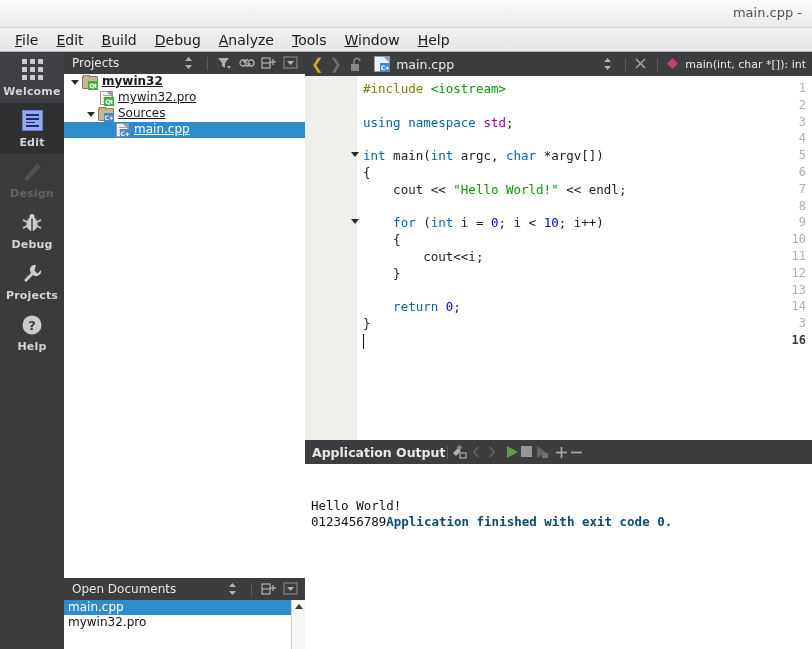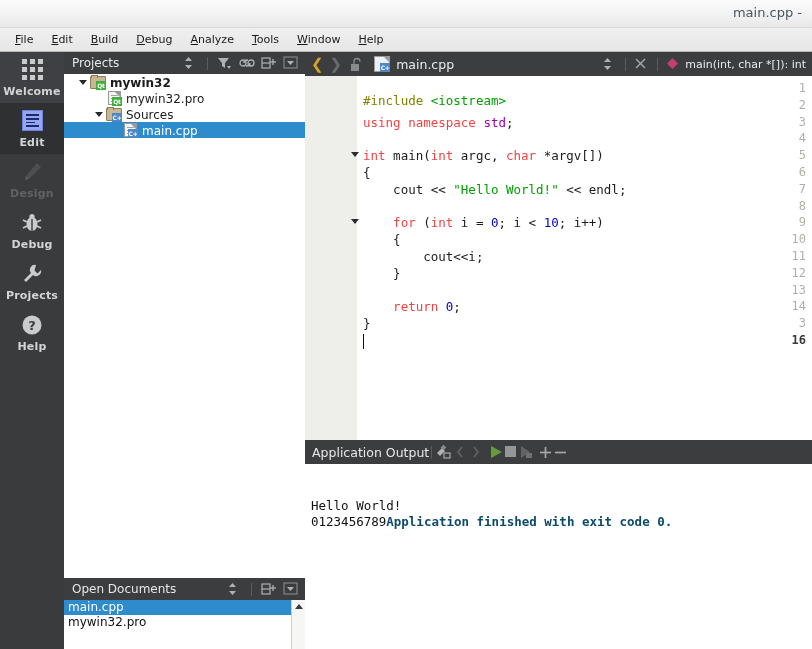--- a/index.html
+++ b/index.html
@@ -26,21 +26,21 @@
 
   
   .menubar{
     position:absolute;left:0;top:28px;width:812px;height:24px;
     background:linear-gradient(to bottom,#f0f0f0 0%,#e6e6e6 100%);
     border-bottom:1px solid #b9b9b9;
     box-sizing:border-box;
     display:flex;align-items:center;padding-left:6px;
   }
   .menubar .mi{
-    padding:2px 9px;font-size:11px;color:#1a1a1a;cursor:default;
+    padding:2px 9px;font-size:14px;color:#1a1a1a;cursor:default;
     white-space:nowrap;
   }
   .menubar .mi u{text-decoration:underline;}
 
   
   .modebar{
     position:absolute;left:0;top:52px;width:64px;height:597px;
     background:#393b3d;
   }
   .mode{
@@ -78,22 +78,22 @@
     height:22px;background:#3b3d3f;display:flex;align-items:center;
     padding:0 4px 0 8px;box-sizing:border-box;
   }
   .panelhdr .ptitle{color:#e6e8ea;font-size:12px;flex:1;white-space:nowrap;}
   .panelhdr .ptools{display:flex;align-items:center;gap:7px;padding-right:3px;}
   .tbtn{width:15px;height:15px;position:relative;cursor:default;opacity:.82;}
   .sep-v{width:1px;height:13px;background:#5a5c5e;margin:0 2px;}
 
   
   .tree{position:absolute;left:0;top:22px;width:241px;bottom:0;background:#fff;overflow:hidden;}
-  .trow{height:16px;display:flex;align-items:flex-end;font-size:12px;color:#1b1b1b;
-    white-space:nowrap;cursor:default;padding-left:12px;}
+  .trow{height:16px;display:flex;align-items:flex-start;font-size:12px;color:#1b1b1b;
+    white-space:nowrap;cursor:default;padding-left:4px;text-decoration:underline;}
   .trow.sel{background:#2f8ccc;color:#ffffff;}
   .trow.bold{font-weight:bold;}
   .twist{width:14px;height:16px;display:flex;align-items:center;justify-content:center;flex:none;}
   .twist.open::before{content:"";border-left:4.5px solid transparent;border-right:4.5px solid transparent;
     border-top:5px solid #2a2a2a;display:block;}
   .ind{flex:none;}
   .ficon{width:16px;height:16px;flex:none;margin-right:4px;position:relative;}
 
   
   .fi-folder{background:#c9b692;border:1px solid #8d7d5f;box-sizing:border-box;border-radius:1px;}
@@ -142,30 +142,30 @@
   .ln{position:absolute;right:6px;width:44px;text-align:right;
     font-family:"DejaVu Sans Mono","Liberation Mono",monospace;
     font-size:12px;color:#b0b0a8;}
   .ln.cur{color:#3a3a3a;font-weight:bold;}
   .fold{position:absolute;left:44px;width:11px;display:flex;align-items:center;justify-content:center;}
   .fold::before{content:"";border-left:4.5px solid transparent;border-right:4.5px solid transparent;
     border-top:5px solid #2b2b2b;display:block;}
   .cl{position:absolute;left:6px;white-space:pre;color:#1c1c1c;}
   .k-pre{color:#7f7f00;}     
   .k-str{color:#00a000;}     
-  .k-kw{color:#ef4444;}
+  .k-kw{color:#0369a1;}
   .k-ns{color:#a000a0;}      
   .k-num{color:#0000cf;}     
   .k-op{color:#1c1c1c;}
   .caret{position:absolute;width:1px;height:15px;background:#111;}
 
   
   .outpane{position:absolute;left:0;top:388px;width:507px;height:209px;background:#fff;}
   .outhdr{height:24px;background:#3b3d3f;display:flex;align-items:center;padding:0 7px;
-    box-sizing:border-box;}
+    box-sizing:border-box;font-weight:bold;}
   .outhdr .otitle{color:#e6e8ea;font-size:12.5px;white-space:nowrap;}
   .outtabs{height:28px;background:#e8e6e1;display:flex;align-items:flex-end;
     border-bottom:1px solid #c8c6c2;box-sizing:border-box;}
   .otab{height:28px;background:#ffffff;display:flex;align-items:center;gap:6px;
     padding:0 8px 0 12px;font-size:12.5px;color:#141414;white-space:nowrap;
     border-right:1px solid #c8c6c2;box-sizing:border-box;cursor:default;}
   .xglyph{color:#7c7c7c;font-size:12px;line-height:1;}
   .outbody{position:absolute;left:0;top:52px;right:0;bottom:0;background:#fff;
     font-family:"DejaVu Sans Mono","Liberation Mono",monospace;font-size:12.5px;
     padding:6px 0 0 6px;box-sizing:border-box;}
@@ -448,21 +448,21 @@
           <div class="fold" style="top: 143.4px;"></div>
           <div class="ln" style="top: 156.2px;">10</div>
           <div class="ln" style="top: 173px;">11</div>
           <div class="ln" style="top: 189.8px;">12</div>
           <div class="ln" style="top: 206.6px;">13</div>
           <div class="ln" style="top: 223.4px;">14</div>
           <div class="ln" style="top: 240.2px;">3</div>
           <div class="ln cur" style="top: 257px;">16</div>
         </div>
       <div class="code" id="codelines">
-          <div class="cl" style="top: 5px; margin-top: 12px;"><span class="k-pre">#include </span><span class="k-str">&lt;iostream&gt;</span></div>
+          <div class="cl" style="top: 5px;"><span class="k-pre">#include </span><span class="k-str">&lt;iostream&gt;</span></div>
           <div class="cl" style="top: 21.8px;">&nbsp;</div>
           <div class="cl" style="top: 38.6px;"><span class="k-kw">using namespace </span><span class="k-ns">std</span><span class="k-op">;</span></div>
           <div class="cl" style="top: 55.4px;">&nbsp;</div>
           <div class="cl" style="top: 72.2px;"><span class="k-kw">int</span><span class="k-op"> main(</span><span class="k-kw">int</span><span class="k-op"> argc, </span><span class="k-kw">char</span><span class="k-op"> *argv[])</span></div>
           <div class="cl" style="top: 89px;"><span class="k-op">{</span></div>
           <div class="cl" style="top: 105.8px;"><span class="k-op">    cout &lt;&lt; </span><span class="k-str">"Hello World!"</span><span class="k-op"> &lt;&lt; endl;</span></div>
           <div class="cl" style="top: 122.6px;">&nbsp;</div>
           <div class="cl" style="top: 139.4px;"><span class="k-op">    </span><span class="k-kw">for</span><span class="k-op"> (</span><span class="k-kw">int</span><span class="k-op"> i = </span><span class="k-num">0</span><span class="k-op">; i &lt; </span><span class="k-num">10</span><span class="k-op">; i++)</span></div>
           <div class="cl" style="top: 156.2px;"><span class="k-op">    {</span></div>
           <div class="cl" style="top: 173px;"><span class="k-op">        cout&lt;&lt;i;</span></div>

